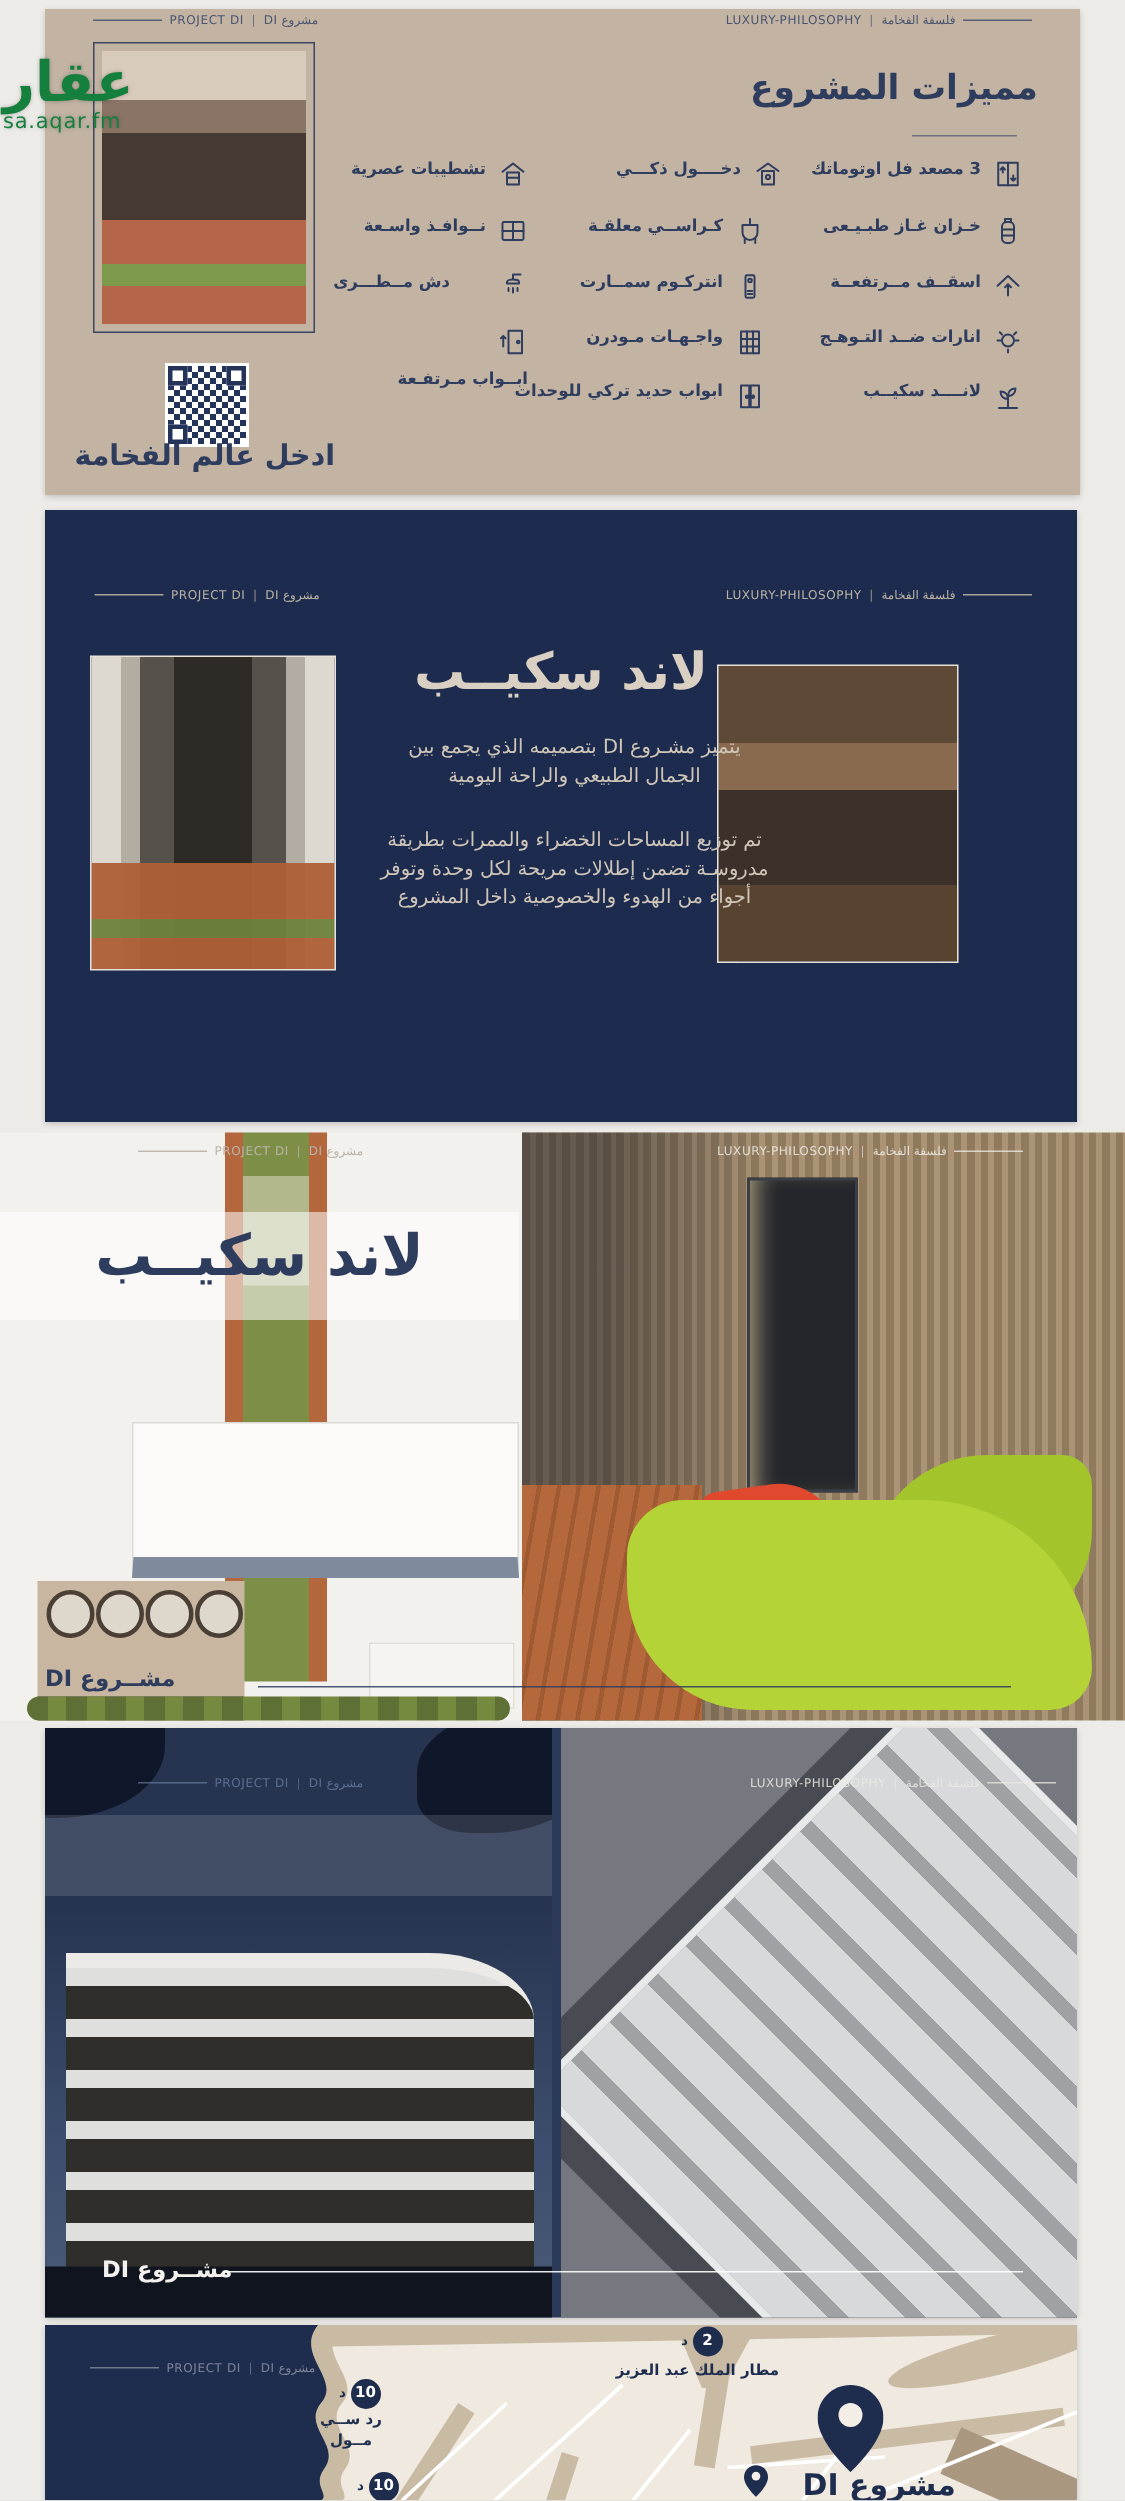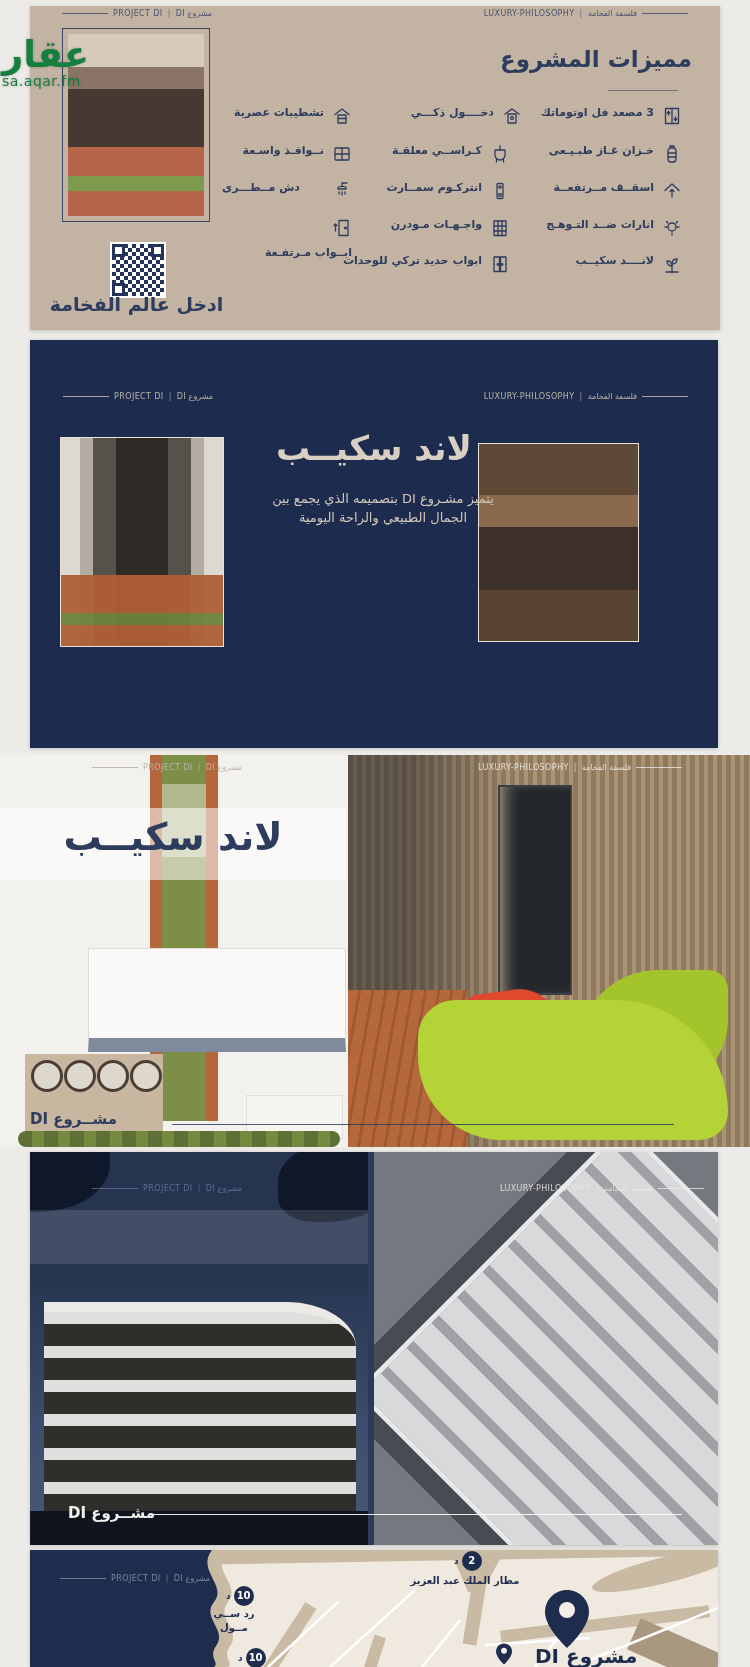--- a/index.html
+++ b/index.html
@@ -311,20 +311,21 @@
       <span dir="rtl">فلسفة الفخامة</span>
       <span class="hl"></span>
     </div>
 
     <div class="p2-title" dir="rtl">لاند سكيــب</div>
 
     <div class="frame p2-imgL"></div>
     <div class="frame p2-imgR"></div>
 
     <div class="p2-par" style="top:150px;">يتميز مشـروع DI بتصميمه الذي يجمع بين الجمال الطبيعي والراحة اليومية</div>
+    <div class="p2-par" style="top:212px;">تم توزيع المساحات الخضراء والممرات بطريقة مدروسـة تضمن إطلالات مريحة لكل وحدة وتوفر أجواء من الهدوء والخصوصية داخل المشروع</div>
   </div>
 
   <div class="panel p3">
     <div class="p3-img">
       <div class="p3-door"></div>
       <div class="p3-brick"></div>
       <div class="p3-green2"></div>
       <div class="p3-red"></div>
       <div class="p3-green"></div>
     </div>

